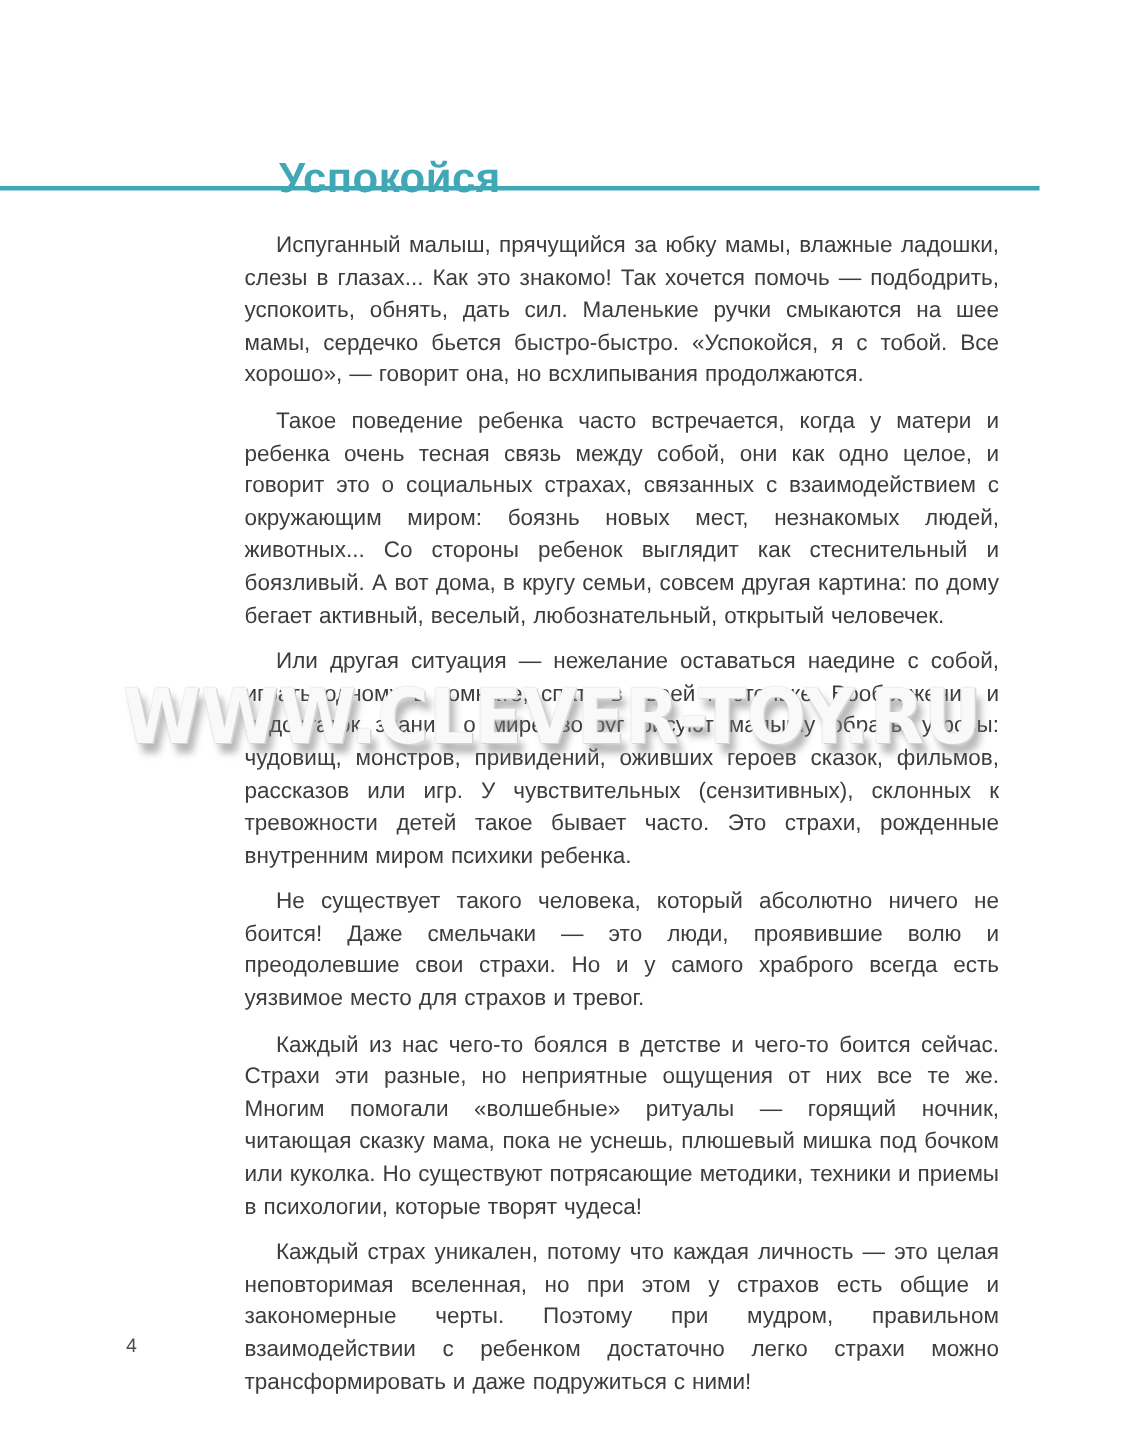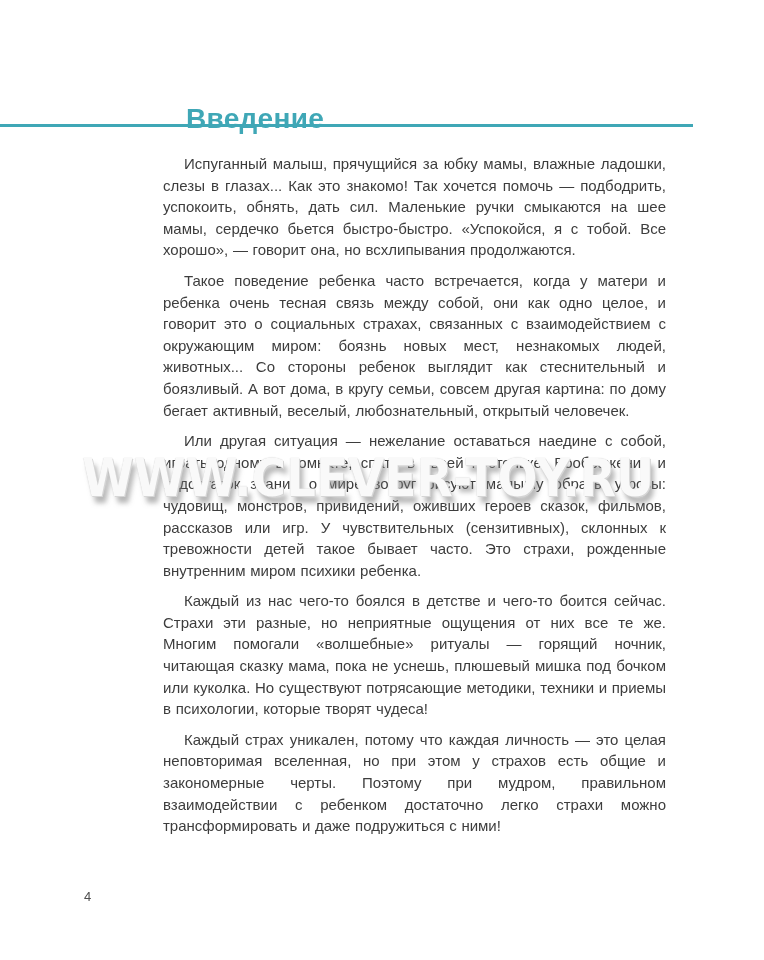--- a/index.html
+++ b/index.html
@@ -65,28 +65,29 @@
     left: 84px; top: 889px;
     font-size: 13px;
     color: #4e4e4e;
   }
 </style>
 </head>
 <body>
 
 <div class="page">
 
-  <h1 class="chapter-title" style="color: rgb(63, 167, 182);">Введение</h1>
+  <h1 class="chapter-title" style="color: rgb(63, 167, 182);">Успокойся</h1>
 
   <div class="title-rule" style="background: rgb(63, 167, 182);"></div>
 
   <div class="body-text" style="color: rgb(61, 61, 61);">
       <p class="para"><span>Испуганный малыш, прячущийся за юбку мамы, влажные ладошки, слезы в глазах... Как это знакомо! Так хочется помочь — подбодрить, успокоить, обнять, дать сил. Маленькие ручки смыкаются на шее мамы, сердечко бьется быстро-быстро. «Успокойся, я с тобой. Все хорошо», — говорит она, но всхлипывания продолжаются.</span></p>
       <p class="para"><span>Такое поведение ребенка часто встречается, когда у матери и ребенка очень тесная связь между собой, они как одно целое, и говорит это о </span><span class="em">социальных страхах</span><span>, связанных с взаимодействием с окружающим миром: боязнь новых мест, незнакомых людей, животных... Со стороны ребенок выглядит как стеснительный и боязливый. А вот дома, в кругу семьи, совсем другая картина: по дому бегает активный, веселый, любознательный, открытый человечек.</span></p>
       <p class="para"><span>Или другая ситуация — нежелание оставаться наедине с собой, играть одному в комнате, спать в своей постельке. Воображение и недостаток знаний о мире вокруг рисуют малышу образы угрозы: чудовищ, монстров, привидений, оживших героев сказок, фильмов, рассказов или игр. У чувствительных (сензитивных), склонных к тревожности детей такое бывает часто. Это </span><span class="em">страхи, рожденные внутренним миром психики</span><span> ребенка.</span></p>
+      <p class="para"><span>Не существует такого человека, который абсолютно ничего не боится! Даже смельчаки — это люди, проявившие волю и преодолевшие свои страхи. Но и у самого храброго всегда есть уязвимое место для страхов и тревог.</span></p>
       <p class="para"><span>Каждый из нас чего-то боялся в детстве и чего-то боится сейчас. Страхи эти разные, но неприятные ощущения от них все те же. Многим помогали «волшебные» ритуалы — горящий ночник, читающая сказку мама, пока не уснешь, плюшевый мишка под бочком или куколка. Но существуют потрясающие методики, техники и приемы в психологии, которые творят чудеса!</span></p>
       <p class="para"><span>Каждый страх уникален, потому что каждая личность — это целая неповторимая вселенная, но при этом у страхов есть общие и закономерные черты. Поэтому при мудром, правильном взаимодействии с ребенком достаточно легко страхи можно трансформировать и даже подружиться с ними!</span></p>
     </div>
 
   <div class="watermark">WWW.CLEVER-TOY.RU</div>
 
   <div class="page-number">4</div>
 
 </div>
 

